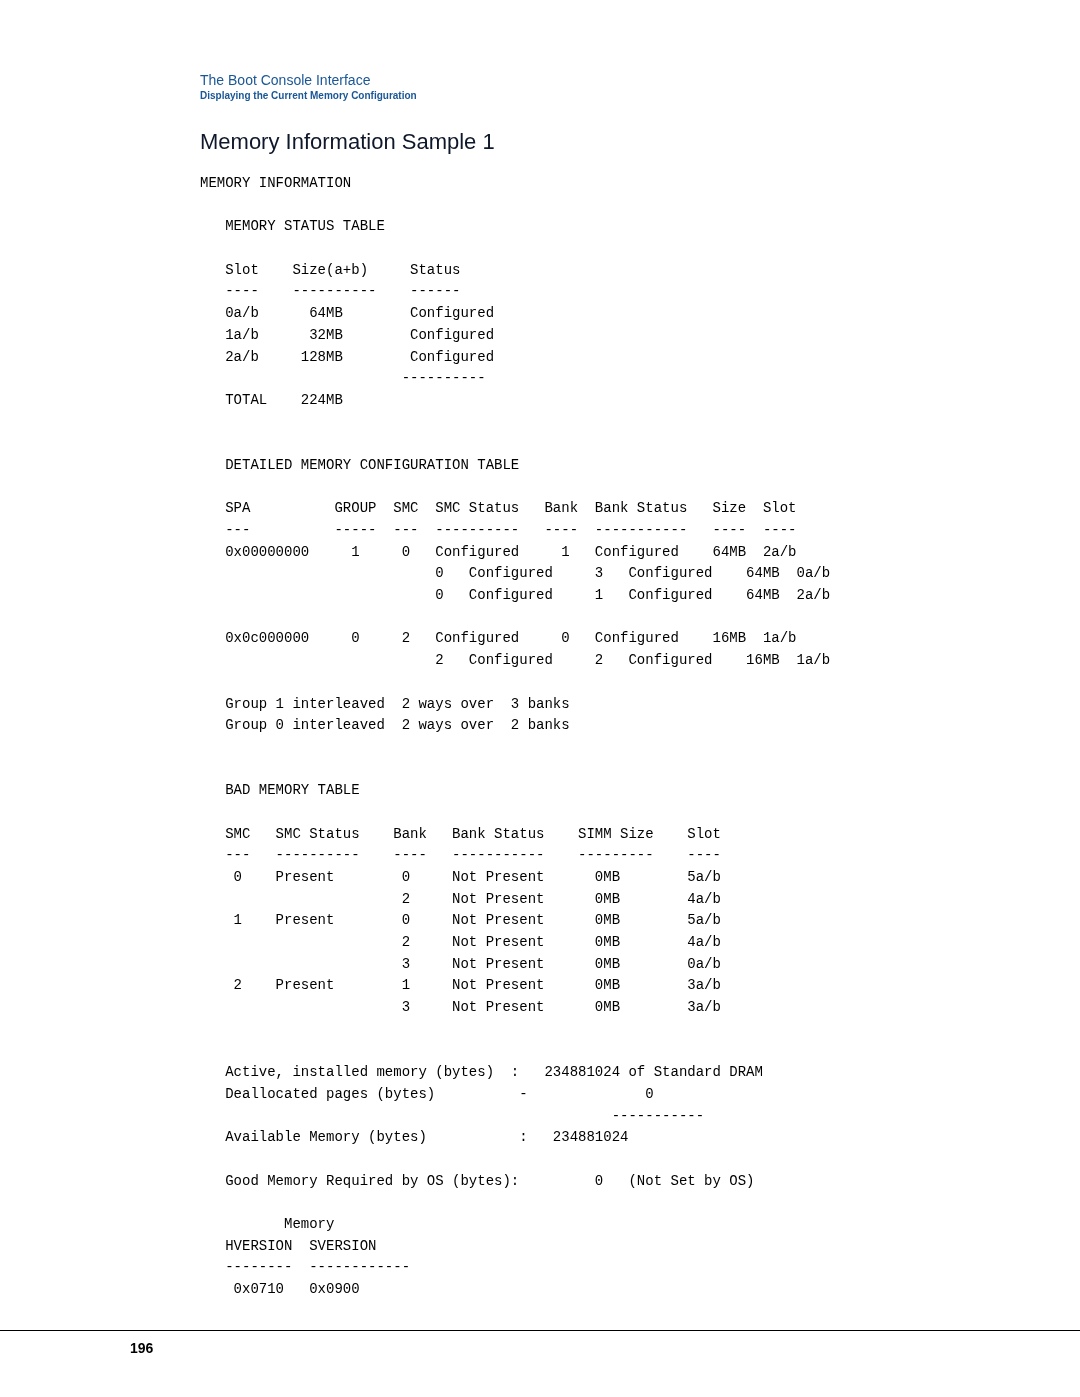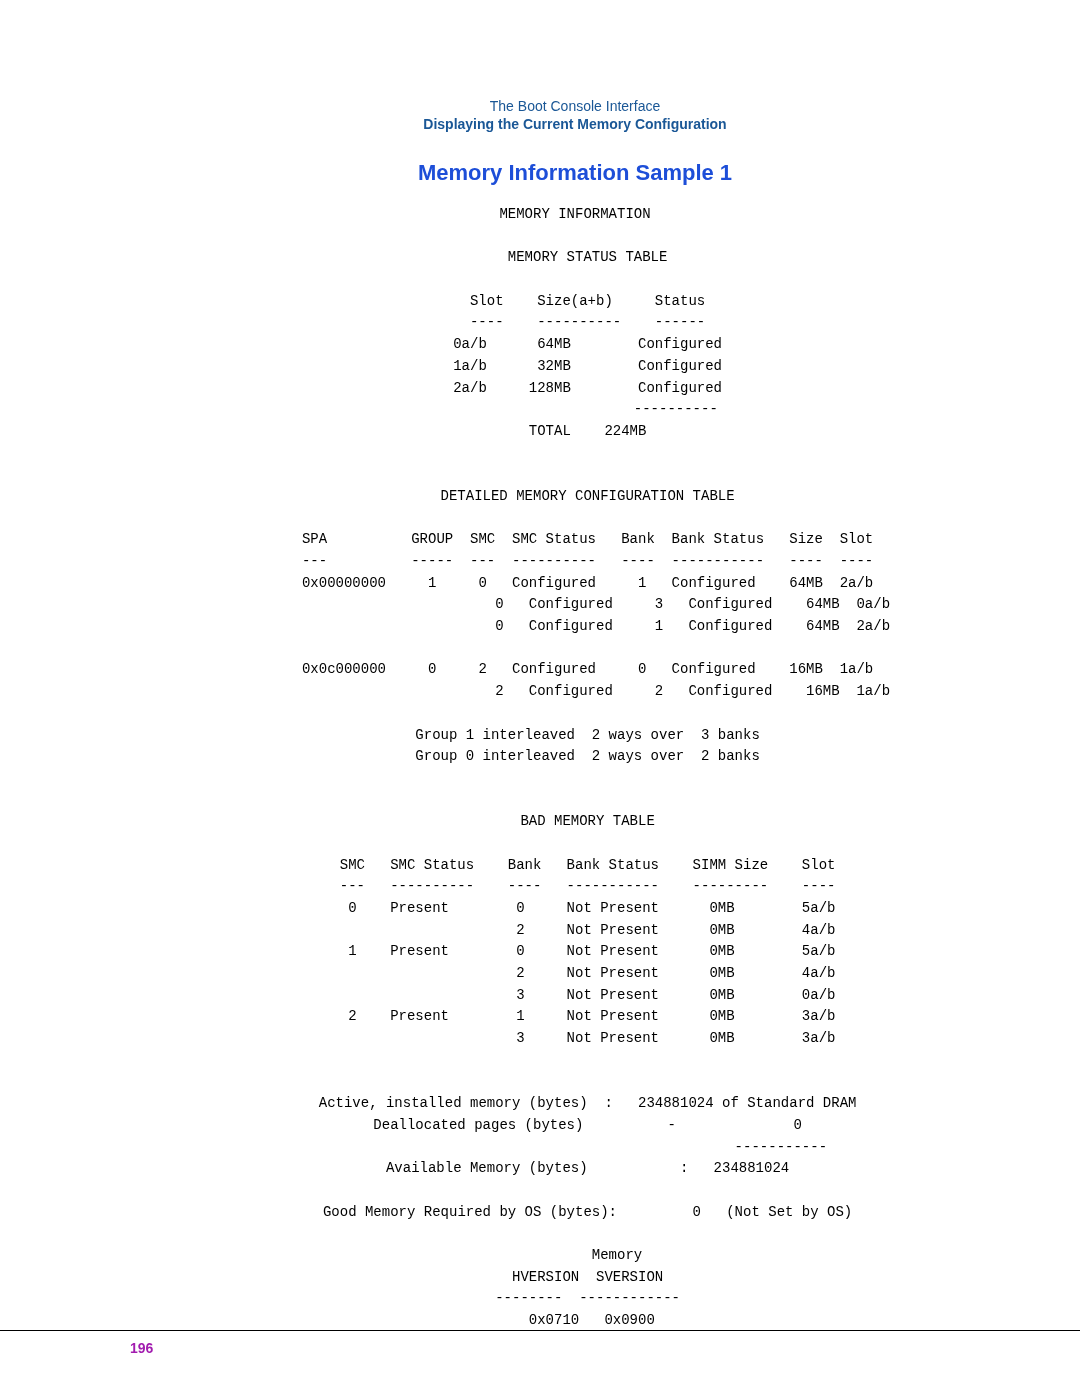--- a/index.html
+++ b/index.html
@@ -6,44 +6,43 @@
     body {
       background: #fff;
       font-family: Arial, Helvetica, sans-serif;
       width: 1080px;
       min-height: 1397px;
       position: relative;
     }
     .page-container {
       width: 1080px;
       min-height: 1397px;
-      padding: 98px 130px 60px 200px;
+      padding: 72px 130px 60px 200px;
       position: relative;
-      text-align: center;
     }
     .breadcrumb-section {
       margin-bottom: 28px;
     }
     .breadcrumb-link {
       color: #1a5796;
       font-size: 14px;
       text-decoration: none;
       display: block;
       margin-bottom: 2px;
     }
     .breadcrumb-current {
       color: #1a5796;
-      font-size: 14px;
+      font-size: 10px;
       font-weight: bold;
       display: block;
     }
     .page-title {
       font-size: 22px;
-      font-weight: bold;
-      color: #1d4ed8;
+      font-weight: normal;
+      color: #0f172a;
       margin-bottom: 18px;
       margin-top: 10px;
     }
     .intro-text {
       font-size: 16px;
       color: #000;
       margin-bottom: 24px;
       line-height: 1.5;
       max-width: 680px;
     }
@@ -59,21 +58,21 @@
       bottom: 40px;
       left: 0;
       right: 0;
       border-top: 1.5px solid #000;
       padding-top: 8px;
       padding-left: 130px;
     }
     .page-number {
       font-size: 14px;
       font-weight: bold;
-      color: #a21caf;
+      color: #000000;
     }
   </style>
 </head>
 <body>
 
 <div class="page-container">
 
   <div class="breadcrumb-section">
     <span class="breadcrumb-link">The Boot Console Interface</span>
     <span class="breadcrumb-current">Displaying the Current Memory Configuration</span>

